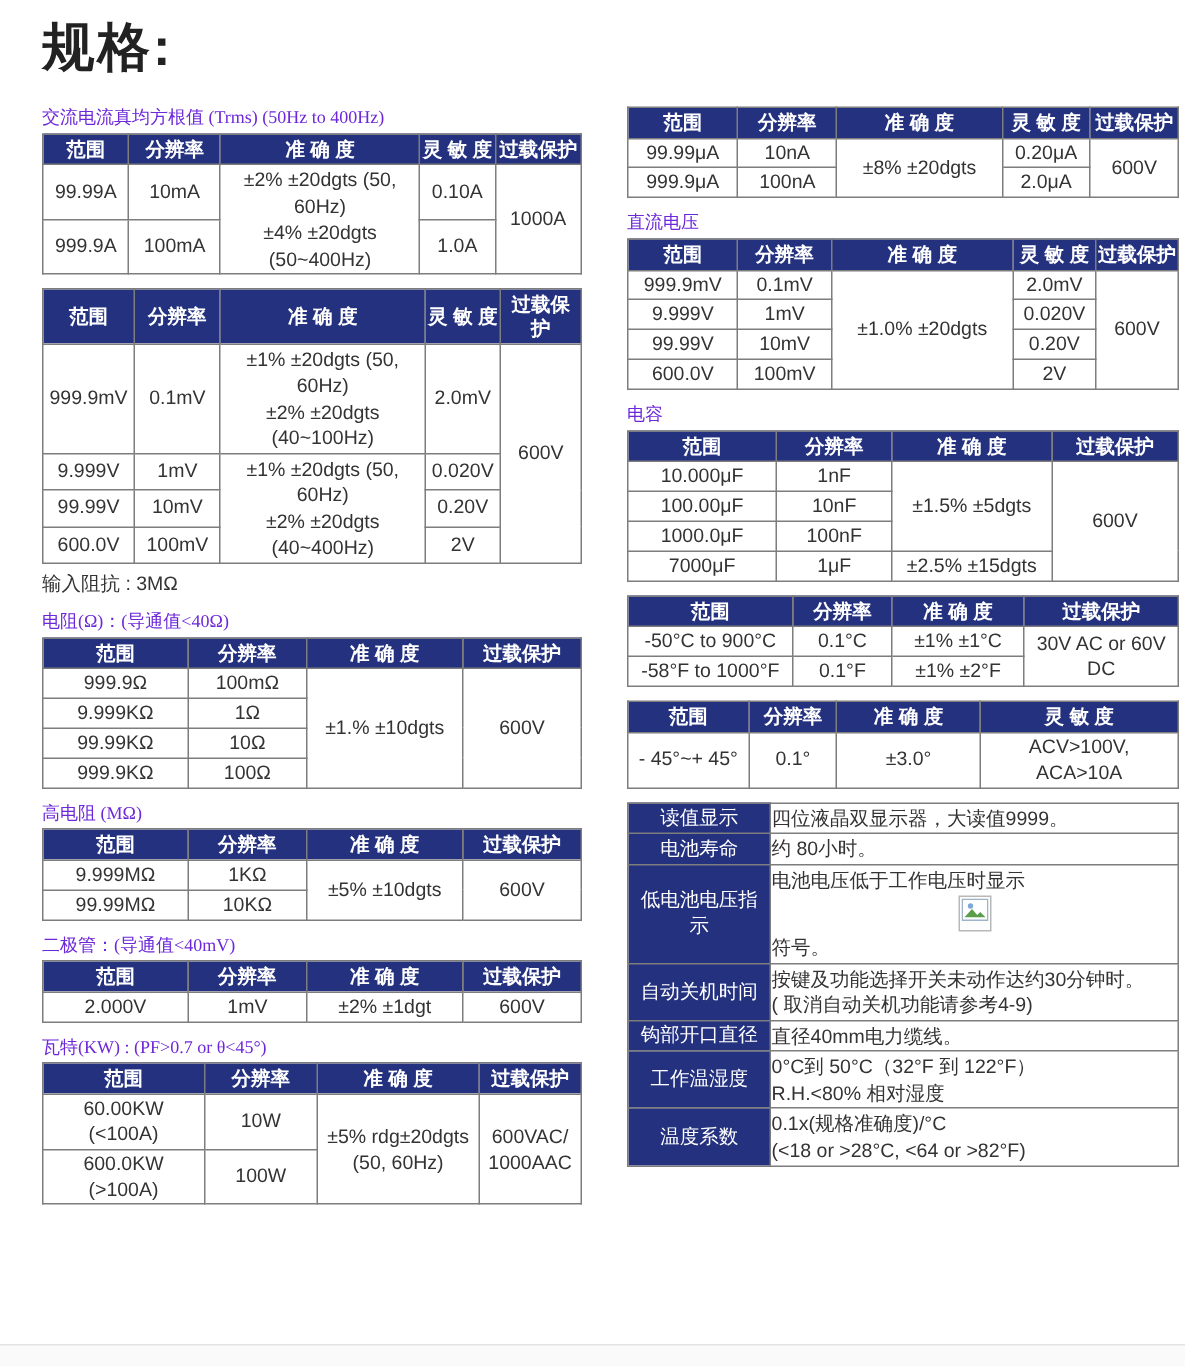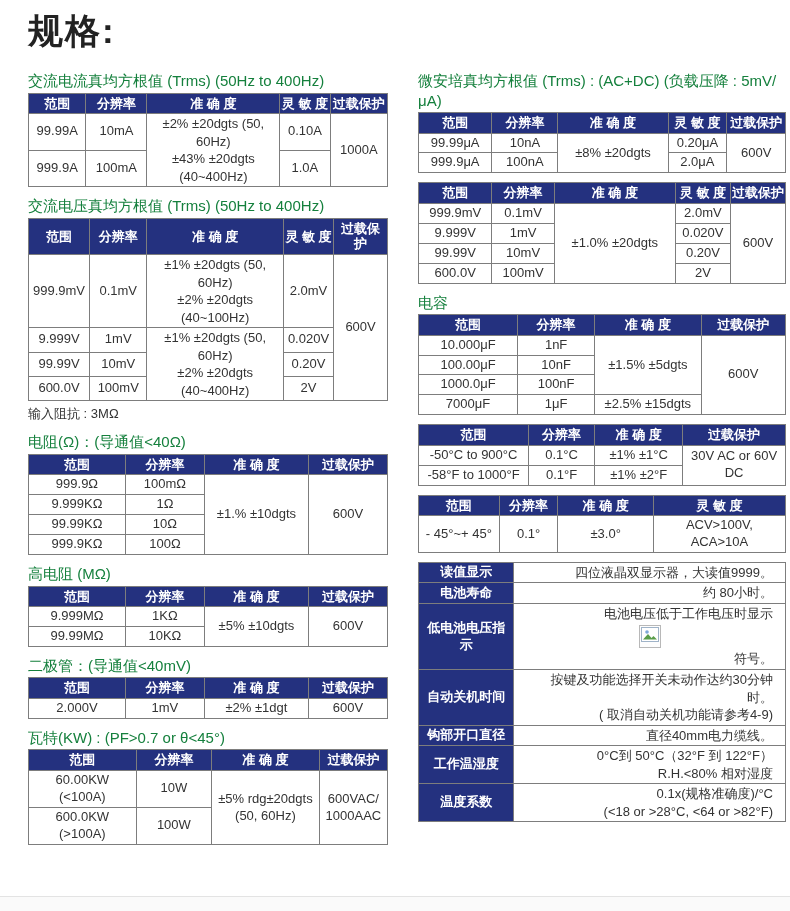--- a/index.html
+++ b/index.html
@@ -11,38 +11,38 @@
   }
   .page{padding:6px 0 0 28px;}
   h1{
     font-size:35px;font-weight:bold;color:#222;
     margin:2px 0 16px 0;letter-spacing:2px;
   }
   .columns{display:flex;gap:30px;}
   .col-left{width:360px;flex:0 0 360px;}
   .col-right{width:368px;flex:0 0 368px;}
   .section{margin-bottom:9px;}
-  .tcap{font-size:15px;color:#15803d;margin:0 0 2px 0;line-height:1.3;}
+  .tcap{font-size:12px;color:#6d28d9;margin:0 0 2px 0;line-height:1.3;font-family:Liberation Serif, serif;}
   table{border-collapse:collapse;width:100%;table-layout:fixed;border:1px solid #5f5f5f;}
   th{
     background:var(--navy,#24317f);color:#fff;font-weight:bold;
     font-size:13px;padding:2px 1px;border:1px solid #7d7d7d;line-height:1.2;margin-left:44px;
   }
   td{
     font-size:13px;text-align:center;padding:1px 3px;
     border:1px solid #7d7d7d;color:#333;line-height:1.3;background:#fff;
   }
   .ln{line-height:1.35;}
   .tnote{font-size:13px;margin:4px 0 3px 0;}
   
   .glabel{
-    background:var(--navy,#24317f);color:#fff;font-weight:bold;
+    background:var(--navy,#24317f);color:#fff;font-weight:normal;
     text-align:center;vertical-align:middle;width:26%;
   }
-  .gval{text-align:right;padding:1px 12px;vertical-align:middle;}
+  .gval{text-align:left;padding:1px 0;vertical-align:middle;}
   .icon-line{text-align:center;padding:2px 0;}
   .bimg{display:inline-block;vertical-align:middle;border:1px solid #b8b8b8;background:#fdfdfd;padding:1px;}
   .footer{
     position:absolute;left:0;right:0;bottom:0;height:14px;
     background:#fafafa;border-top:1px solid #e3e3e3;
   }
 </style>
 </head>
 <body>
 
@@ -68,35 +68,34 @@
                 <th>灵 敏 度</th>
                 <th>过载保护</th>
               </tr>
             </thead>
             <tbody>
               <tr>
                 <td>99.99A</td>
                 <td>10mA</td>
                 <td rowspan="2">
                   <div class="ln">±2% ±20dgts (50, 60Hz)</div>
-                  <div class="ln">±43% ±20dgts (40~400Hz)</div>
+                  <div class="ln">±4% ±20dgts (50~400Hz)</div>
                 </td>
                 <td>0.10A</td>
                 <td rowspan="2">1000A</td>
               </tr>
               <tr>
                 <td>999.9A</td>
                 <td>100mA</td>
                 <td>1.0A</td>
               </tr>
             </tbody>
           </table>
         </div>
       <div class="section">
-          <div class="tcap">交流电压真均方根值 (Trms) (50Hz to 400Hz)</div>
           <table>
             <colgroup>
               <col style="width: 17%;">
               <col style="width: 16%;">
               <col style="width: 38%;">
               <col style="width: 14%;">
               <col style="width: 15%;">
             </colgroup>
             <thead>
               <tr>
@@ -271,21 +270,20 @@
               <tr>
                 <td>600.0KW (&gt;100A)</td>
                 <td>100W</td>
               </tr>
             </tbody>
           </table>
         </div>
     </div>
     <div class="col-right">
       <div class="section">
-          <div class="tcap">微安培真均方根值 (Trms) : (AC+DC) (负载压降 : 5mV/μA)</div>
           <table>
             <colgroup>
               <col style="width: 20%;">
               <col style="width: 18%;">
               <col style="width: 30%;">
               <col style="width: 16%;">
               <col style="width: 16%;">
             </colgroup>
             <thead>
               <tr>
@@ -306,20 +304,21 @@
               </tr>
               <tr>
                 <td>999.9μA</td>
                 <td>100nA</td>
                 <td>2.0μA</td>
               </tr>
             </tbody>
           </table>
         </div>
       <div class="section">
+          <div class="tcap">直流电压</div>
           <table>
             <colgroup>
               <col style="width: 20%;">
               <col style="width: 17%;">
               <col style="width: 33%;">
               <col style="width: 15%;">
               <col style="width: 15%;">
             </colgroup>
             <thead>
               <tr>

